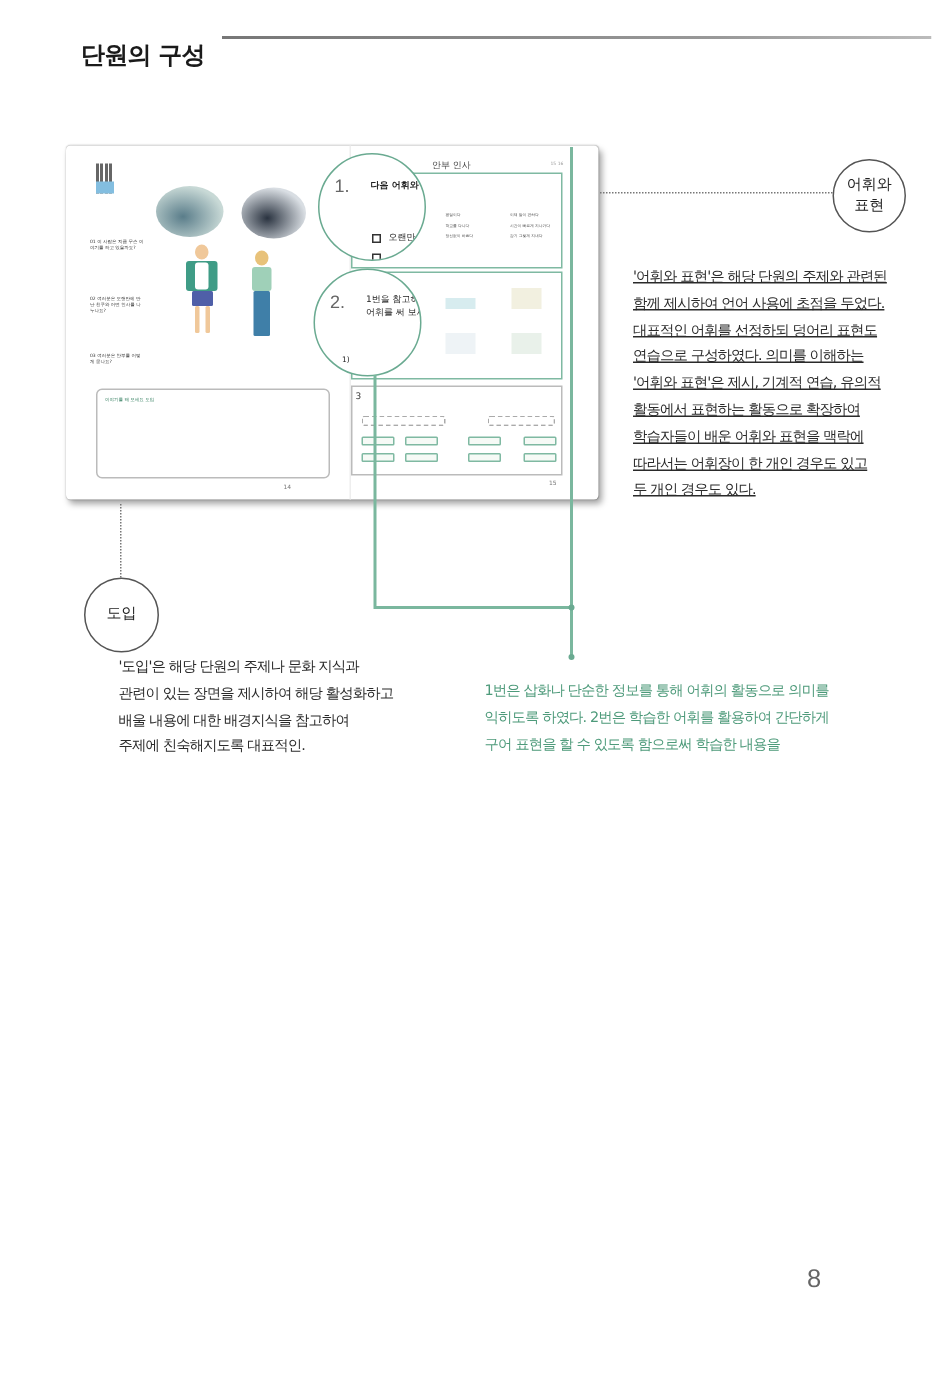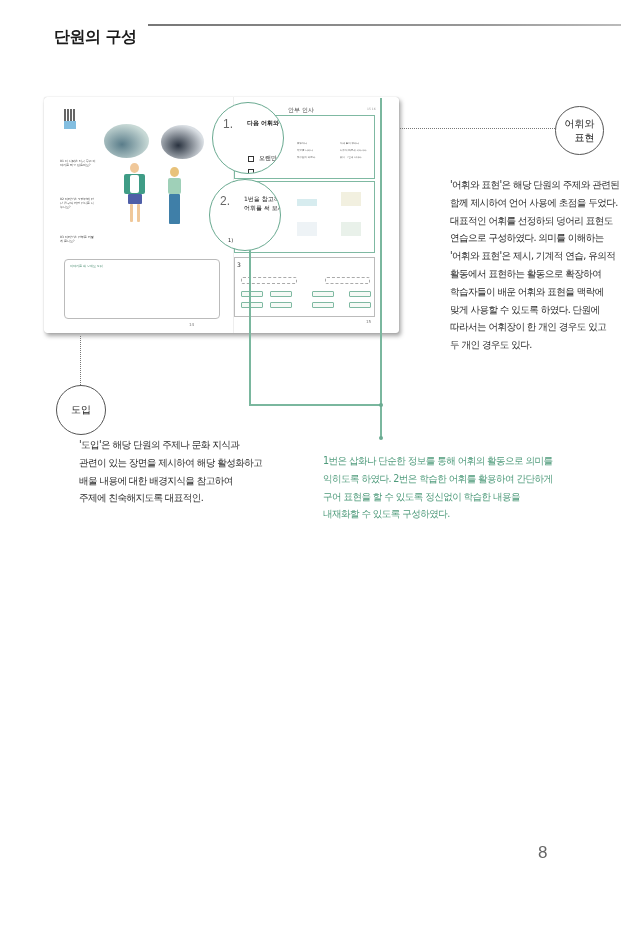--- a/index.html
+++ b/index.html
@@ -55,25 +55,25 @@
 
     
     .g-line { position: absolute; background: #7ab79e; }
     .g-dot { position: absolute; width: 4px; height: 4px; border-radius: 50%; background: #6aaa91; }
 
     
     .dot-h { position: absolute; height: 0; border-top: 1px dotted #777; }
     .dot-v { position: absolute; width: 0; border-left: 1px dotted #777; }
 
     .label-circle { position: absolute; border: 1px solid #555; border-radius: 50%; background: #fff; display: flex; align-items: center; justify-content: center; text-align: center; font-size: 10px; line-height: 14px; color: #222; }
-    .label-circle.c1 { left: 555px; top: 106px; width: 49px; height: 49px; text-align: right; }
+    .label-circle.c1 { left: 555px; top: 106px; width: 49px; height: 49px; }
     .label-circle.c2 { left: 56px; top: 385px; width: 50px; height: 50px; }
 
     .para { position: absolute; font-size: 9.6px; line-height: 17.8px; letter-spacing: -0.6px; color: #2a2a2a; white-space: nowrap; }
-    .para.p1 { left: 450px; top: 176px; }
+    .para.p1 { left: 422px; top: 176px; text-decoration: underline; }
     .para.p2 { left: 79px; top: 436px; }
     .para.p3 { left: 323px; top: 452px; color: #4d9a7a; }
     .para div { display: block; }
 
     .page-number { position: absolute; left: 538px; top: 843px; font-size: 17px; color: #666; font-family: "Liberation Sans", sans-serif; font-weight: 300; }
   </style>
 </head>
 <body>
 
 <div class="page-title">단원의 구성</div>
@@ -177,32 +177,30 @@
 </div>
 
 <div class="para p1">
   <div>'어휘와 표현'은 해당 단원의 주제와 관련된</div>
   <div>함께 제시하여 언어 사용에 초점을 두었다.</div>
   <div>대표적인 어휘를 선정하되 덩어리 표현도</div>
   <div>연습으로 구성하였다. 의미를 이해하는</div>
   <div>'어휘와 표현'은 제시, 기계적 연습, 유의적</div>
   <div>활동에서 표현하는 활동으로 확장하여</div>
   <div>학습자들이 배운 어휘와 표현을 맥락에</div>
-  <div>맞게 사용할 수 있도록 하였다. 단원에</div>
   <div>따라서는 어휘장이 한 개인 경우도 있고</div>
   <div>두 개인 경우도 있다.</div>
 </div>
 
 <div class="para p2">
   <div>'도입'은 해당 단원의 주제나 문화 지식과</div>
   <div>관련이 있는 장면을 제시하여 해당 활성화하고</div>
   <div>배울 내용에 대한 배경지식을 참고하여</div>
   <div>주제에 친숙해지도록 대표적인.</div>
 </div>
 
 <div class="para p3">
   <div>1번은 삽화나 단순한 정보를 통해 어휘의 활동으로 의미를</div>
   <div>익히도록 하였다. 2번은 학습한 어휘를 활용하여 간단하게</div>
-  <div>구어 표현을 할 수 있도록 정신없이 학습한 내용을</div>
-  <div>내재화할 수 있도록 구성하였다.</div>
+  <div>구어 표현을 할 수 있도록 함으로써 학습한 내용을</div>
 </div>
 
 <div class="page-number">8</div>
 
 </body></html>

